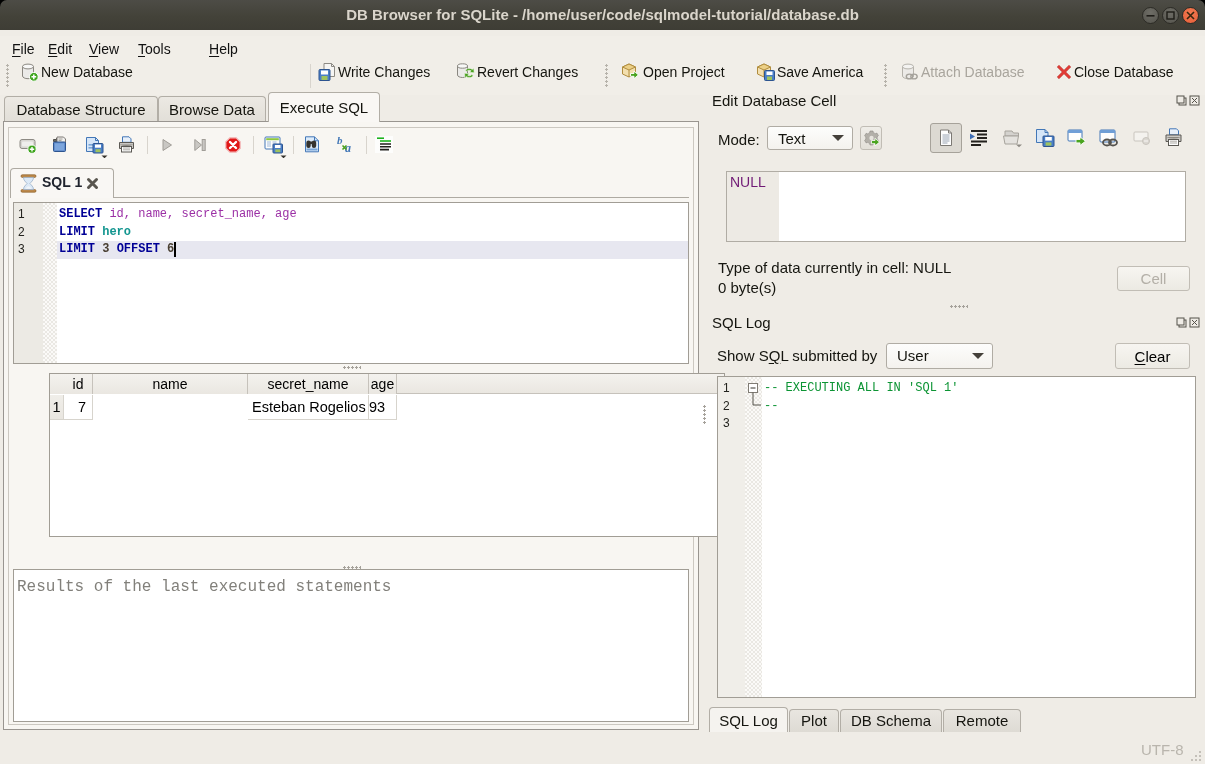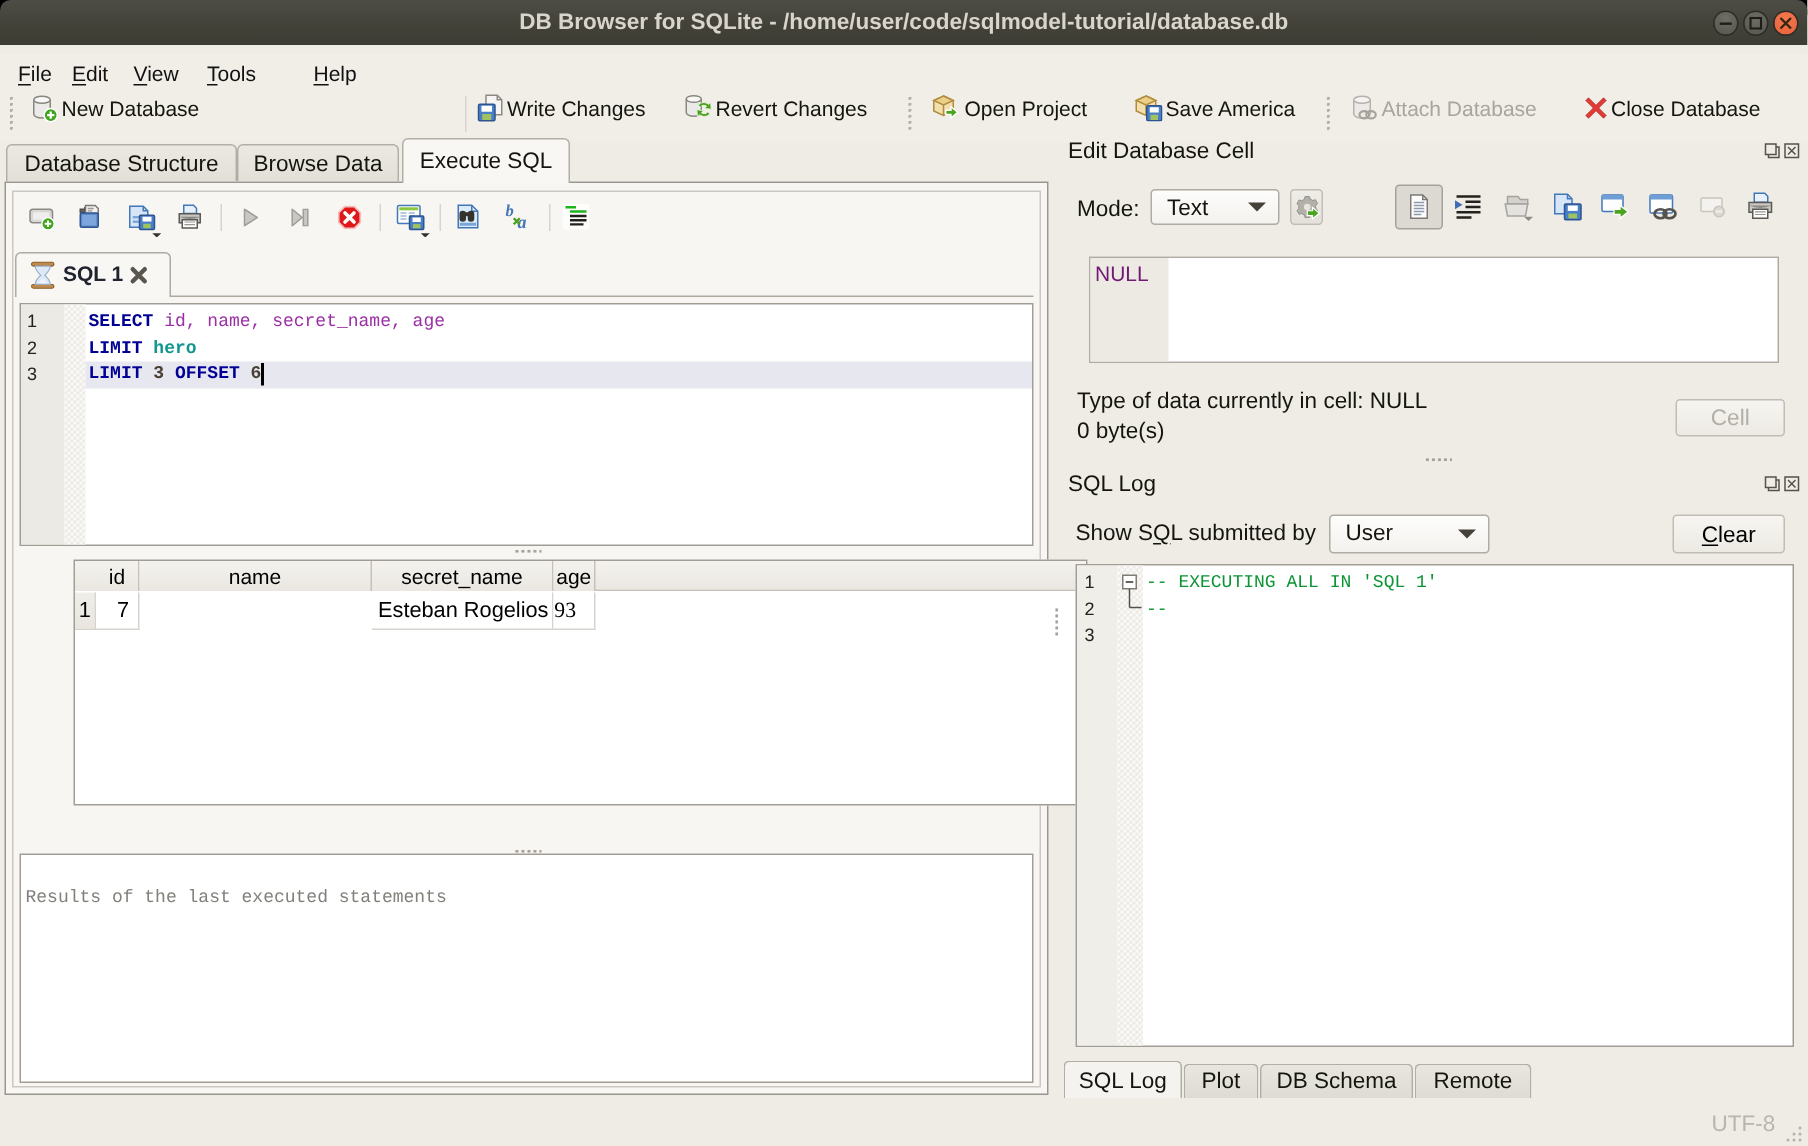--- a/index.html
+++ b/index.html
@@ -276,26 +276,26 @@
 <div class="frame" id="rtable" style="left:13px; top:373px; width:676px; height:164px;margin-left:36px;">
   <div class="abs" style="left:0; top:0; width:100%; height:20px; background:linear-gradient(#f4f2ee,#eae7e1); border-bottom:1px solid #c6c2bb;"></div>
   <div class="th" style="left:0; top:0; width:14px; height:20px; border-right:none;"></div>
   <div class="th" style="left:14px; top:0; width:29px; height:20px; line-height:20px;">id</div>
   <div class="th" style="left:43px; top:0; width:155px; height:20px; line-height:20px;">name</div>
   <div class="th" style="left:198px; top:0; width:121px; height:20px; line-height:20px;">secret_name</div>
   <div class="th" style="left:319px; top:0; width:28px; height:20px; line-height:20px;">age</div>
   <div class="td" style="left:0; top:21px; width:14px; height:25px; background:linear-gradient(#f0eee9,#e9e6e0); line-height:24px; text-align:center;">1</div>
   <div class="td" style="left:14px; top:21px; width:29px; height:25px; line-height:24px; text-align:right; padding-right:6px;">7</div>
   <div class="td" style="left:198px; top:21px; width:121px; height:25px; line-height:24px; padding-left:4px;">Esteban Rogelios</div>
-  <div class="td" style="left:319px; top:21px; width:28px; height:25px; line-height:24px; text-align:right; padding-right:12px;font-family:Liberation Serif, serif;">93</div>
+  <div class="td" style="left:319px; top:21px; width:28px; height:25px; line-height:24px; padding-right:12px;">93</div>
 </div>
 <div class="dotsh" style="left:343px; top:565.5px;"></div>
 
 <div class="frame" id="resbox" style="left:13px; top:569px; width:676px; height:153px;">
-  <div class="mono" style="position:absolute; left:3px; top:21px; font-size:12px; color:#82807b;">Results of the last executed statements</div>
+  <div class="mono" style="position:absolute; left:3px; top:8px; font-size:16px; color:#82807b;">Results of the last executed statements</div>
 </div>
 
 <div class="dotsv" style="left:703px; top:405px;"></div>
 
 <div class="dtitle" style="left:712px; top:92px;">Edit Database Cell</div>
 <svg class="abs" style="left:1176px; top:95px;" width="24" height="12" viewBox="0 0 24 12">
   <rect x="3" y="3" width="7" height="7" fill="none" stroke="#55524b"></rect>
     <rect x="1" y="1" width="7" height="7" fill="#efece6" stroke="#55524b"></rect>
   <rect x="14" y="1" width="9" height="9" fill="none" stroke="#55524b"></rect>
     <path d="M16 3 l5 5 m0 -5 l-5 5" stroke="#55524b"></path>

